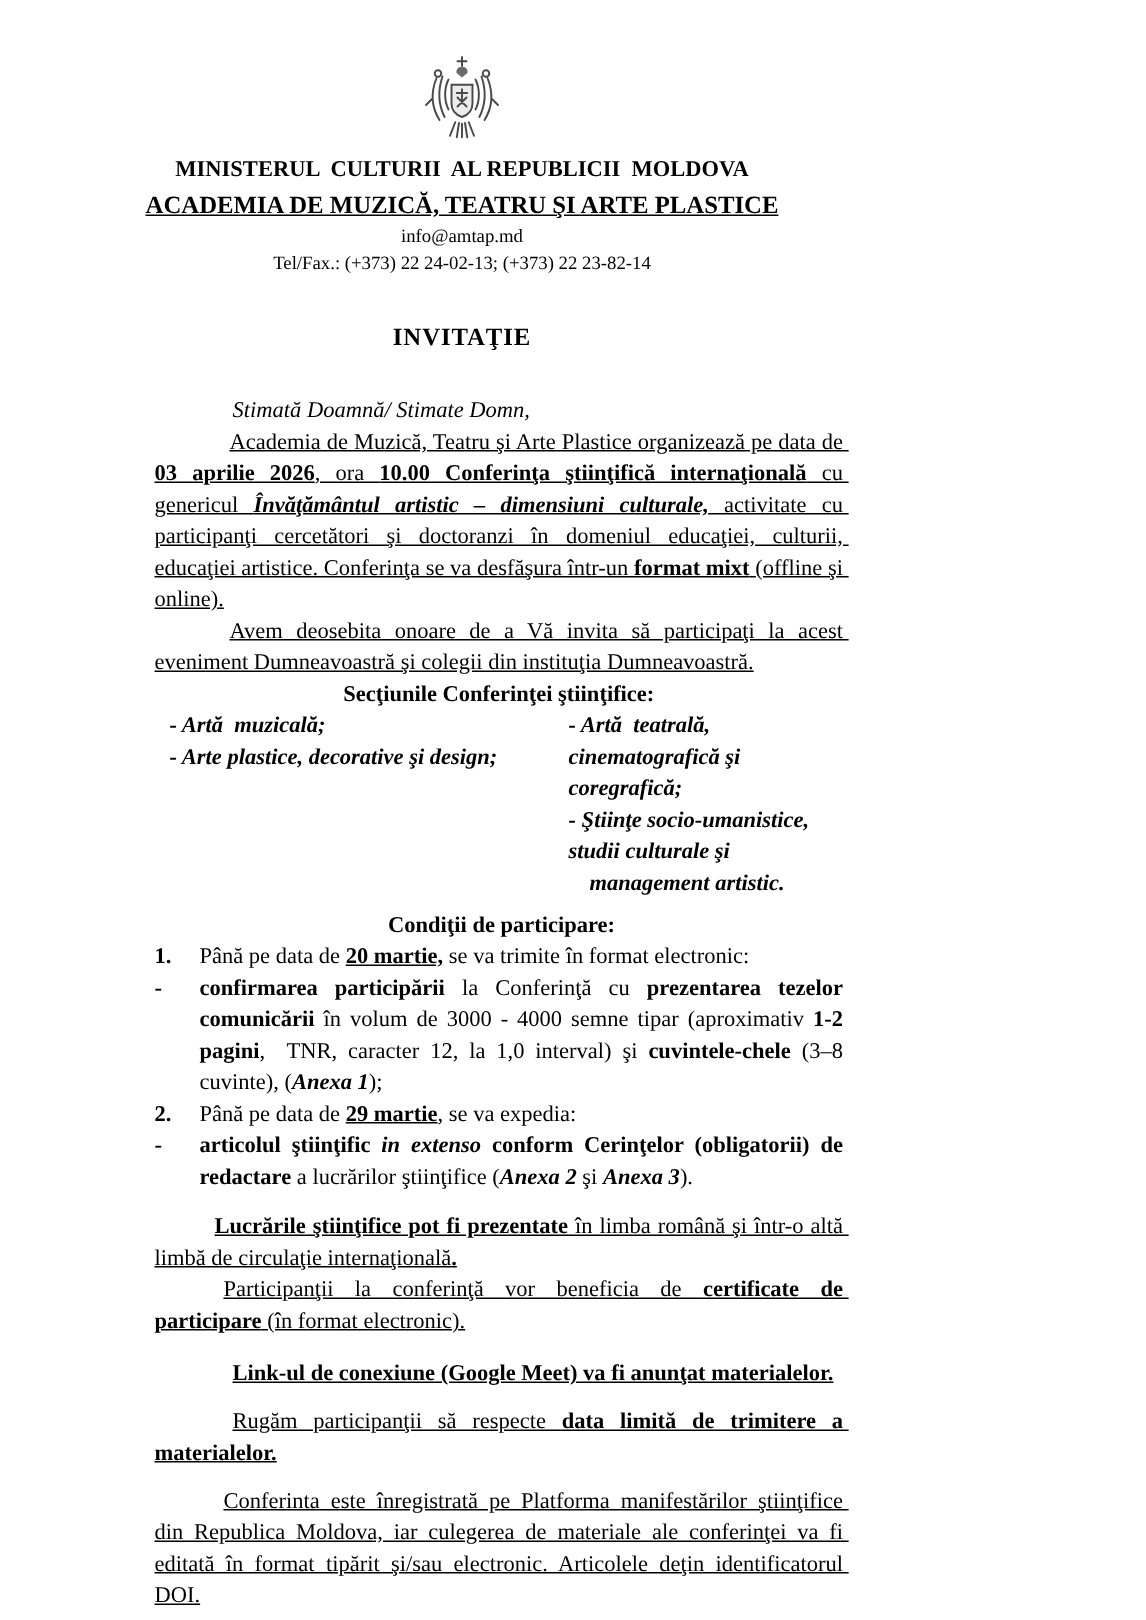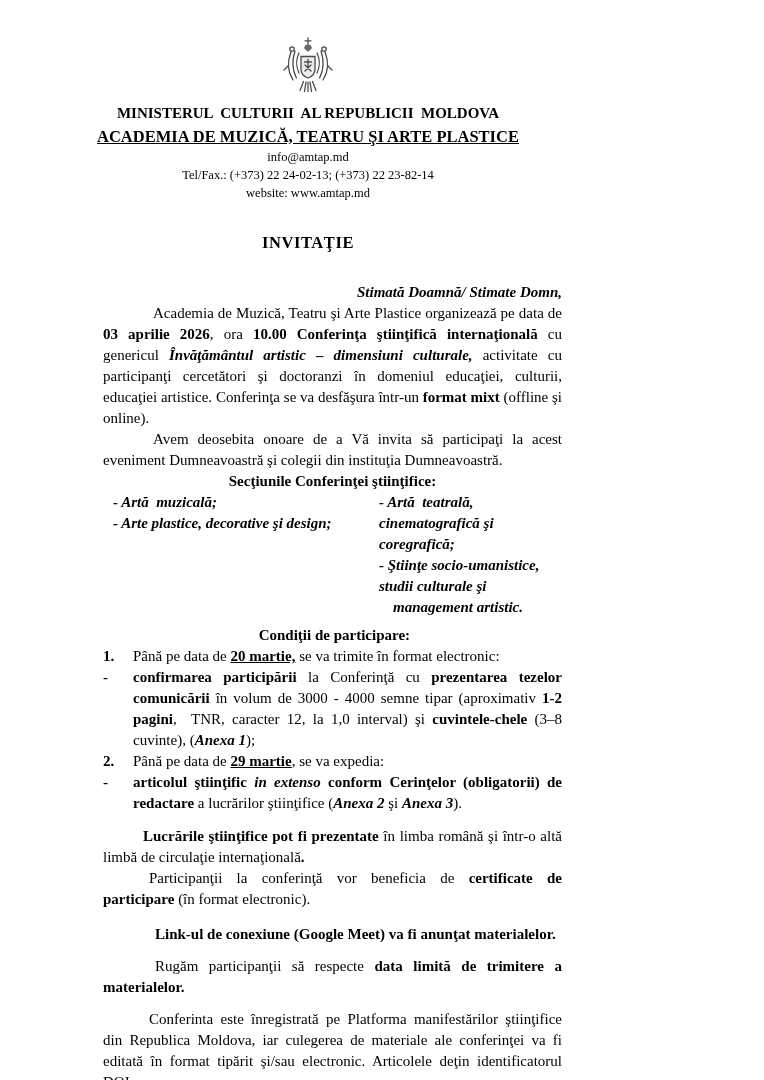--- a/index.html
+++ b/index.html
@@ -12,25 +12,25 @@
   
   .hdr{text-align:center;}
   .logo{width:56px;height:58px;margin:0 auto 10px;}
   .ministry{font-weight:bold;font-size:15px;line-height:18px;white-space:pre-wrap;}
   .academy{font-weight:bold;font-size:16.5px;line-height:20px;text-decoration:underline;margin-top:5px;}
   .addr{font-size:12.5px;line-height:16px;margin-top:2px;}
   .title{font-weight:bold;font-size:16.5px;letter-spacing:.6px;text-align:center;
          margin-top:32px;margin-bottom:29px;}
   
   .content{padding:0 54px 0 103px;font-size:15px;line-height:21px;}
-  .p{text-align:justify;white-space:pre-wrap;margin:0;}
+  .p{text-align:justify;white-space:pre-wrap;margin:0;text-decoration:underline;}
   .ind52{text-indent:52px;} .ind50{text-indent:50px;} .ind46{text-indent:46px;}
   .ind40{text-indent:40px;} .ind15{text-indent:15px;}
   .r-b{font-weight:bold;} .r-i{font-style:italic;} .r-u{text-decoration:underline;}
-  .sal{font-weight:bold;font-style:italic;text-indent:52px;white-space:pre-wrap;text-align:right;}
+  .sal{font-weight:normal;font-style:italic;text-indent:52px;white-space:pre-wrap;}
   .sec-h{text-align:center;font-weight:bold;}
   .cols{display:flex;font-weight:bold;font-style:italic;margin-left:10px;}
   .col-l{width:266px;flex:0 0 266px;}
   .col-r{flex:1;}
   .cols .line{white-space:pre-wrap;}
   .cols .line.ind{padding-left:14px;}
   .cond-h{text-align:center;font-weight:bold;margin-top:7px;white-space:pre-wrap;}
   .cond-h .u{}
   .li{display:flex;}
   .li .mk{flex:0 0 30px;font-weight:bold;}
@@ -58,21 +58,20 @@
           <path d="M24.5 26h7M28 23.5v9.5M25 35l6-6M31 35l-6-6"></path>
           <path d="M23.5 45.5l-3.5 9M28 46.5v9M32.5 45.5l3.5 9M26 46l-1.5 9.5M30 46l1.5 9.5"></path>
           <path d="M8 30l-4 4M48 30l4 4"></path>
         </g>
       </svg>
     </div>
     <div class="ministry">MINISTERUL  CULTURII  AL REPUBLICII  MOLDOVA</div>
     <div class="academy">ACADEMIA DE MUZICĂ, TEATRU ŞI ARTE PLASTICE</div>
     <div class="addr">info@amtap.md</div>
     <div class="addr">Tel/Fax.: (+373) 22 24-02-13; (+373) 22 23-82-14</div>
-    <div class="addr">website: www.amtap.md</div>
   </div>
 
   <div class="title">INVITAŢIE</div>
 
   <div class="content">
 
     <div class="sal">Stimată Doamnă/ Stimate Domn,</div>
 
     <p class="p ind50"><span>Academia de Muzică, Teatru şi Arte Plastice organizează pe data de </span><span class="r-b">03 aprilie 2026</span><span>, ora </span><span class="r-b">10.00 Conferinţa ştiinţifică internaţională</span><span> cu genericul </span><span class="r-b r-i">Învăţământul artistic – dimensiuni culturale,</span><span> activitate cu participanţi cercetători şi doctoranzi în domeniul educaţiei, culturii, educaţiei artistice. Conferinţa se va desfăşura într-un </span><span class="r-b">format mixt</span><span> (offline şi online).</span></p>
     <p class="p ind50"><span>Avem deosebita onoare de a Vă invita să participaţi la acest eveniment Dumneavoastră şi colegii din instituţia Dumneavoastră.</span></p>

